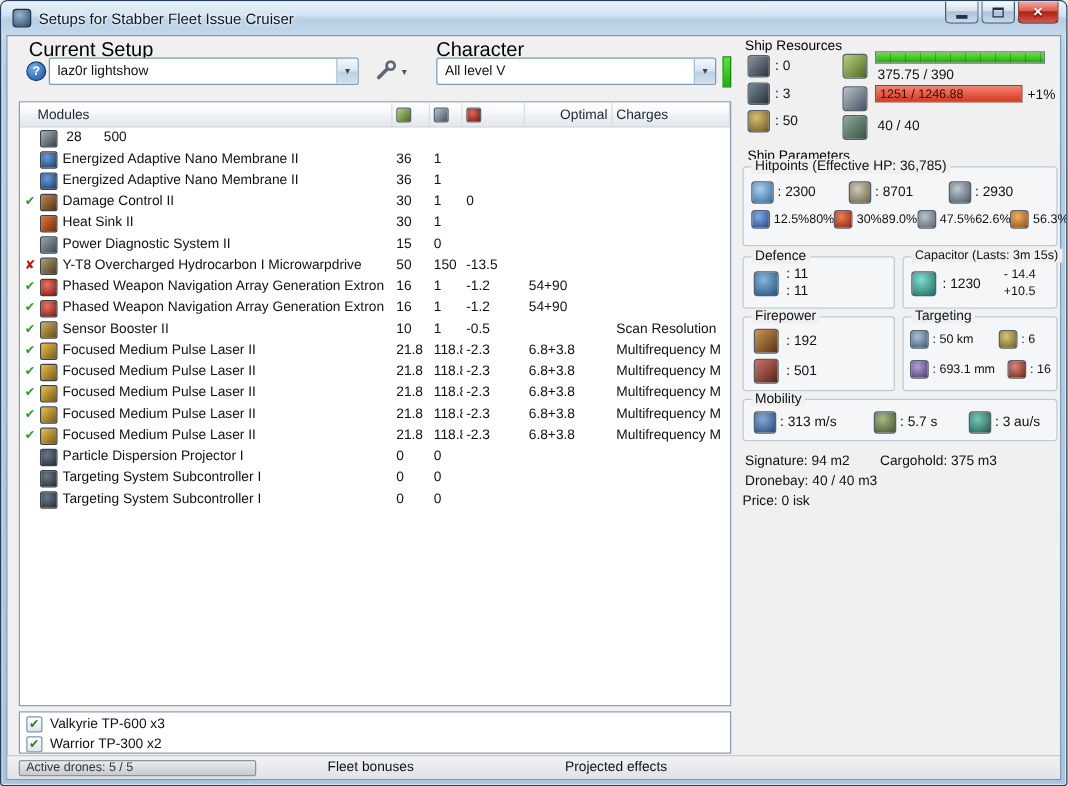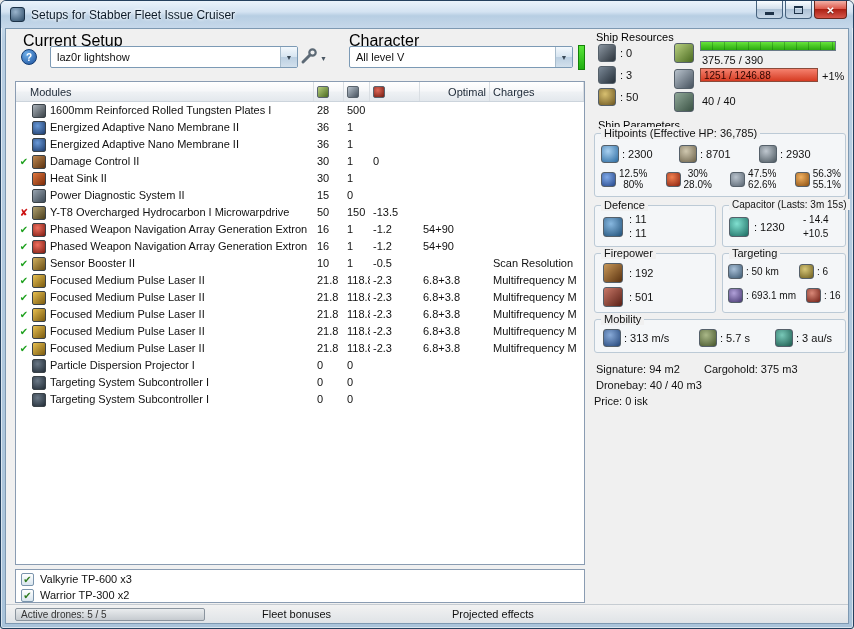--- a/index.html
+++ b/index.html
@@ -101,21 +101,21 @@
   
   .statusbar { left:0; right:0; bottom:0; height:19px;
     background:linear-gradient(180deg,#f2f2f2,#dfe3e7); border-top:1px solid #c6ccd2; }
   .drone-progress { position:absolute; left:9px; top:3px; width:190px; height:13px;
     border:1px solid #8a949e; border-radius:2px;
     background:linear-gradient(180deg,#e9ecee,#c6cbd0); display:flex; align-items:center;
     padding:0 5px; font-size:10px; color:#333; }
   .sb-label { font-size:11px; color:#111; }
 
   
-  .right-panel { left:584px; top:0; width:260px; height:596px;text-align:center; }
+  .right-panel { left:584px; top:0; width:260px; height:596px; }
   .sec-title { font-size:11px; color:#000; white-space:nowrap; }
   .pv { font-size:11px; white-space:nowrap; }
   .pv.v10 { font-size:10px; }
   .picon { display:inline-block; width:18px; height:18px; border-radius:3px;
     border:1px solid #55606a; }
   .picon.p20 { width:20px; height:20px; }
   .picon.small { width:15px; height:15px; }
 
   .cpu-bar { width:136px; height:10px; border:1px solid #6a7a88;
     background:linear-gradient(180deg,#66e43a,#2aa80e); }
@@ -125,21 +125,21 @@
     background:linear-gradient(180deg,#f5816e,#d63b22); display:flex; align-items:center;
     padding:0 3px; font-size:10px; color:#330600; white-space:nowrap; overflow:hidden; }
 
   .gbox { border:1px solid #bccad6; border-radius:3px; background:#f4f6f8; }
   .legend { position:absolute; top:-7px; left:6px; background:#f0f0f0; padding:0 3px;
     font-size:11px; white-space:nowrap; }
   .legend.lg10 { font-size:10px; }
 
   .resist-row { display:flex; justify-content:space-between; padding:0 2px; }
   .resist { display:flex; align-items:center; gap:3px; }
-  .rcol { display:flex; flex-direction:column; }
+  .rcol { display:flex; flex-direction:row; }
   .rv { font-size:10px; line-height:11px; }
 
   
   .turret-hardpoint-icon { background:linear-gradient(135deg,#8a95a0,#2c343c); }
   .launcher-hardpoint-icon { background:linear-gradient(135deg,#7a8896,#26303a); }
   .calibration-icon { background:radial-gradient(circle at 38% 32%,#d8c070,#6a5420); }
   .cpu-icon { background:linear-gradient(135deg,#b8d080,#4a6a20); }
   .powergrid-icon { background:linear-gradient(135deg,#b8c2cc,#46525e); }
   .cap-usage-icon { background:radial-gradient(circle at 38% 32%,#e06858,#701a10); }
   .dronebay-icon { background:linear-gradient(135deg,#90a898,#3a5244); }
@@ -179,21 +179,21 @@
       <span class="winbtn close">
           <span class="g-close"></span>
         </span>
     </span>
   </div>
 
   <div class="content">
 
     <div class="label abs" style="left:17px;top:3px">Current Setup</div>
     <div class="helpbtn abs" style="left:15px;top:20px"></div>
-    <div class="combo abs" style="left:44px;top:17px;width:248px">
+    <div class="combo abs" style="left:33px;top:17px;width:248px">
       <span class="combo-text">laz0r lightshow</span>
       <span class="combo-arrow"></span>
     </div>
     <div class="toolsbtn abs" style="left:292px;top:17px">
       <span class="wrench">
         <svg width="18" height="18" viewBox="0 0 18 18">
           <path d="M3 15 L10 8" stroke="#5d6a76" stroke-width="3" stroke-linecap="round"></path>
           <circle cx="12.5" cy="5.5" r="3.2" fill="none" stroke="#5d6a76" stroke-width="2.2"></circle>
         </svg>
       </span>
@@ -224,21 +224,20 @@
             <span>Optimal</span>
           </span>
         <span class="hc w-chg">
             <span>Charges</span>
           </span>
       </div>
       <div class="tbody">
           <div class="mrow">
             <span class="cell status "></span>
             <span class="cell micon armor-plate-icon"></span>
-            <span class="cell mname">1600mm Reinforced Rolled Tungsten Plates I</span>
             <span class="cell num w-cpu">28</span>
             <span class="cell num w-pg">500</span>
             <span class="cell num w-cap"></span>
             <span class="cell num w-opt"></span>
             <span class="cell chg w-chg"></span>
           </div>
           <div class="mrow">
             <span class="cell status "></span>
             <span class="cell micon nano-membrane-icon"></span>
             <span class="cell mname">Energized Adaptive Nano Membrane II</span>
@@ -468,21 +467,21 @@
               <span class="picon small em-resist-icon"></span>
               <span class="rcol">
                 <span class="rv">12.5%</span>
                 <span class="rv">80%</span>
               </span>
             </div>
             <div class="resist">
               <span class="picon small thermal-resist-icon"></span>
               <span class="rcol">
                 <span class="rv">30%</span>
-                <span class="rv">28.0%</span>
+                <span class="rv">89.0%</span>
               </span>
             </div>
             <div class="resist">
               <span class="picon small kinetic-resist-icon"></span>
               <span class="rcol">
                 <span class="rv">47.5%</span>
                 <span class="rv">62.6%</span>
               </span>
             </div>
             <div class="resist">

